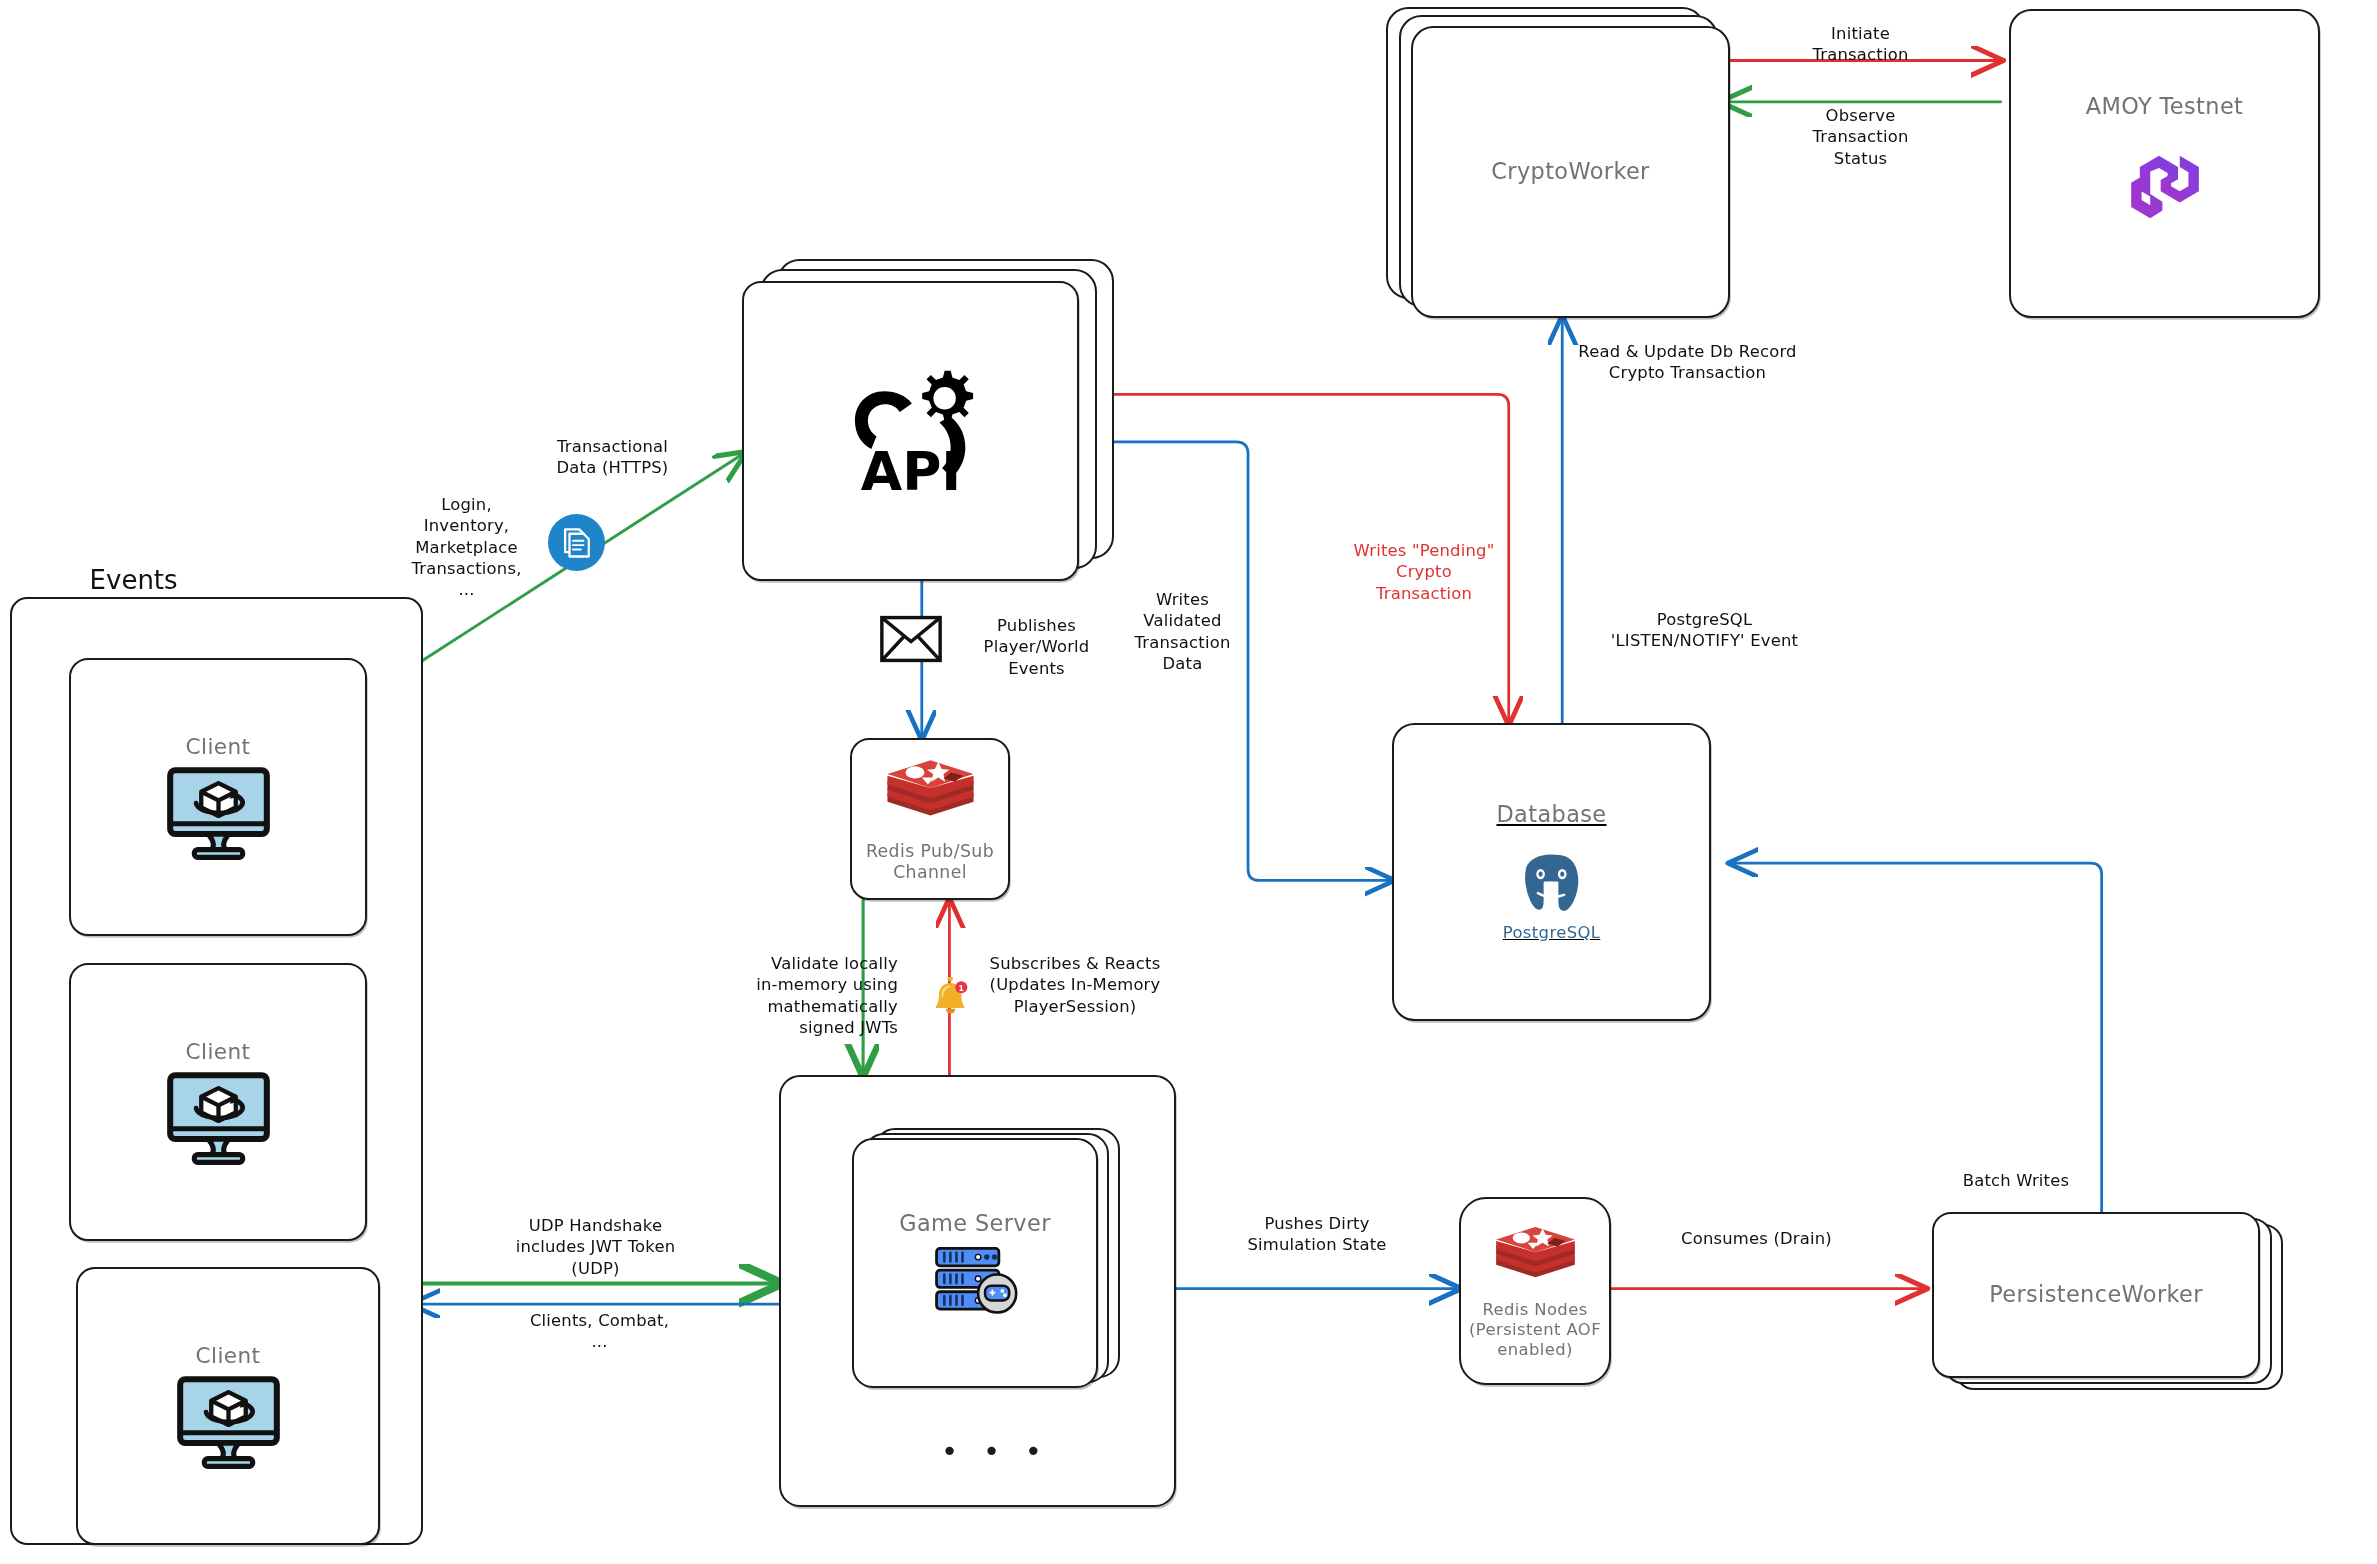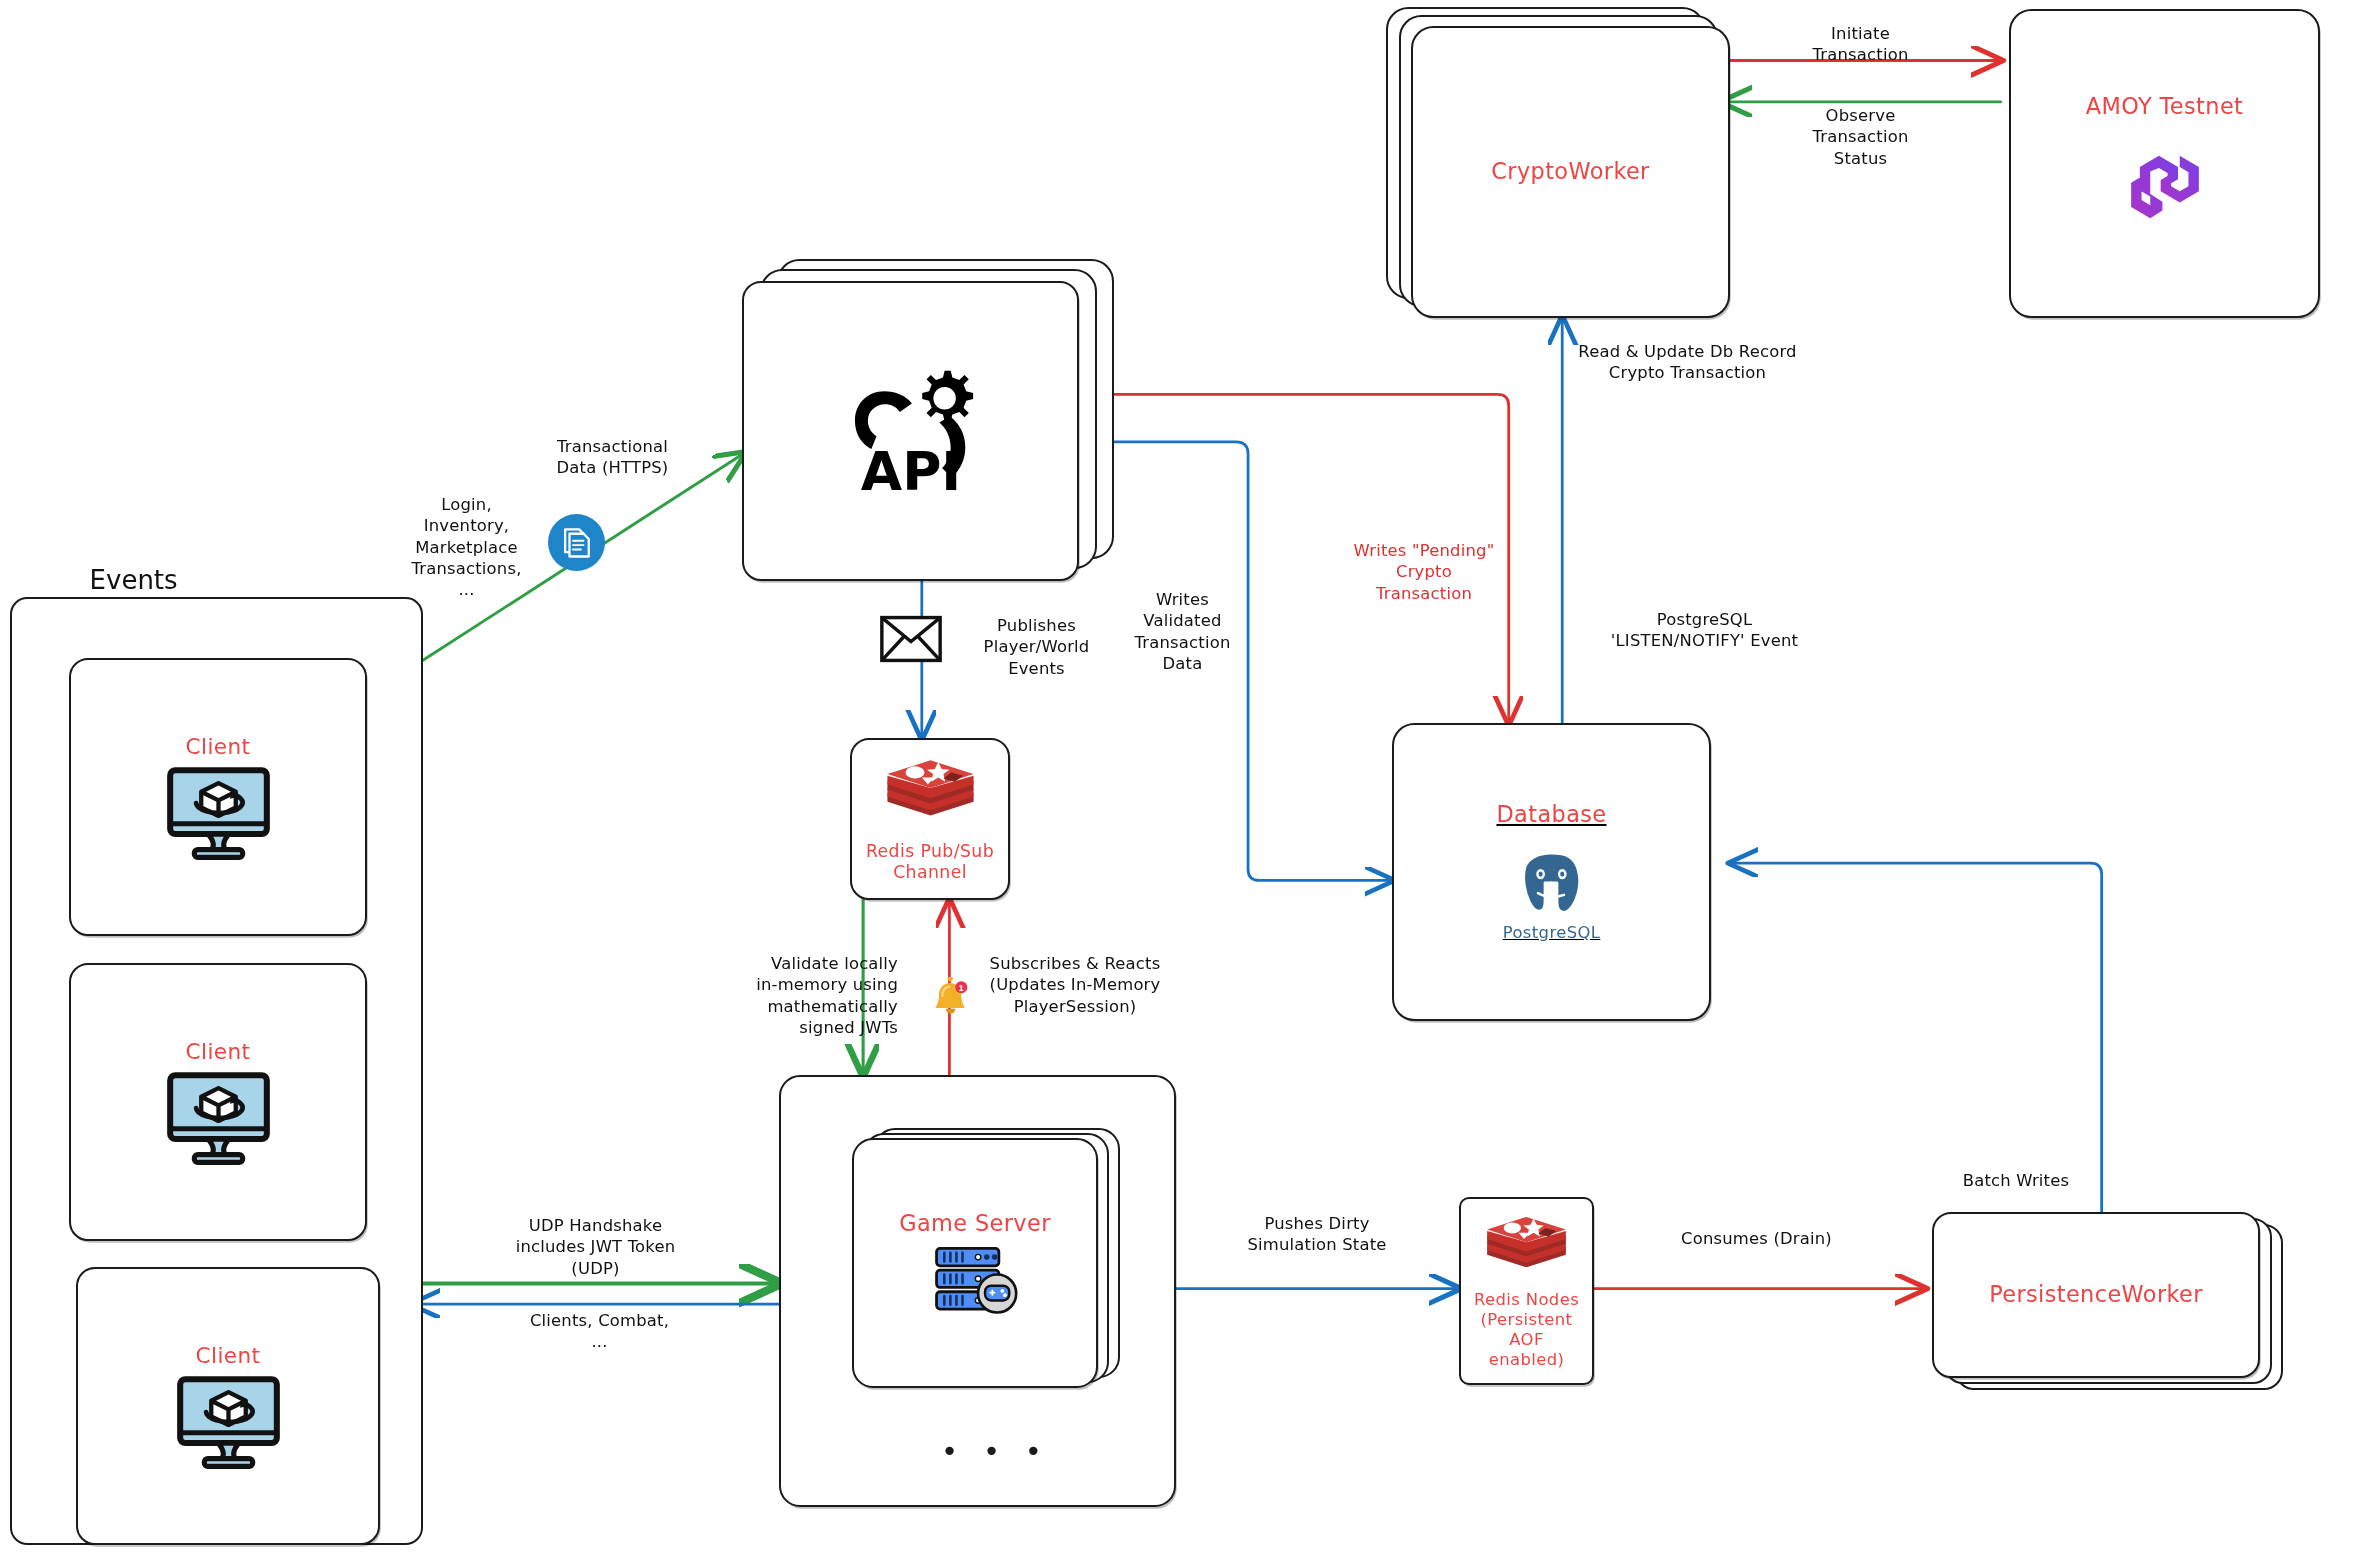--- a/index.html
+++ b/index.html
@@ -6,21 +6,21 @@
   html,body{margin:0;padding:0;background:#fff;}
   body{font-family:"DejaVu Sans", sans-serif;}
   #stage{position:relative;width:2377px;height:1564px;background:#ffffff;overflow:hidden;}
   #wires{position:absolute;left:0;top:0;width:2377px;height:1564px;pointer-events:none;}
 
   .node{position:absolute;box-sizing:border-box;background:#fff;border:2.8px solid #1b1b1b;
         border-radius:22.4px;display:flex;flex-direction:column;align-items:center;justify-content:center;}
   .node.shadow{box-shadow:1.7px 2.6px 0 -0.9px rgba(0,0,0,.25);}
   .stackcard{position:absolute;box-sizing:border-box;background:#fff;border:2.8px solid #1b1b1b;border-radius:22.4px;}
 
-  .title{font-family:"DejaVu Sans", sans-serif;color:#ef4444;letter-spacing:0.4px;text-align:center;line-height:1.22;}
+  .title{font-family:"DejaVu Sans", sans-serif;color:#737373;letter-spacing:0.4px;text-align:center;line-height:1.22;}
   .lbl{position:absolute;font-family:"DejaVu Sans", sans-serif;color:#111;text-align:center;
        line-height:1.30;white-space:pre-line;font-size:16.4px;letter-spacing:0.2px;}
   .lbl.red{color:#e03131;}
   .group-title{position:absolute;font-size:26px;color:#111;text-align:center;font-family:"DejaVu Sans", sans-serif;}
   .dots{position:absolute;font-size:29px;letter-spacing:7.8px;color:#1b1b1b;line-height:1;}
 
   .icon-wrap{display:flex;align-items:center;justify-content:center;}
   .badge-icon{position:absolute;border-radius:50%;display:flex;align-items:center;justify-content:center;}
 </style>
 </head>
@@ -253,21 +253,21 @@
         <ellipse cx="33" cy="30" rx="2.4" ry="3" fill="#336791"></ellipse>
         <ellipse cx="58" cy="30" rx="5" ry="6" fill="#fff"></ellipse>
         <ellipse cx="58" cy="30" rx="2.4" ry="3" fill="#336791"></ellipse>
         <path d="M30 52 q14 8 30 2" fill="none" stroke="#fff" stroke-width="3" stroke-linecap="round"></path>
         <path d="M45 40 q-3 14 2 22" fill="none" stroke="#fff" stroke-width="3" stroke-linecap="round"></path>
       </svg>
       <div class="title" style="font-size:16.4px;color:#336791;margin-top:1.7px;">PostgreSQL</div>
     </div>
   </div>
 
-  <div class="node shadow" style="left:1459px;top:1197px;width:135px;height:188px;border-radius:10px;">
+  <div class="node shadow" style="left:1459px;top:1197px;width:152px;height:188px;border-radius:27px;">
     <div class="icon-wrap" style="margin-bottom:1.7px;">
       <svg width="85" height="76" viewBox="0 0 108 96">
         <path d="M54 58 L104 44 L104 54 L54 70 L4 54 L4 44 Z" fill="#a02b26"></path>
         <path d="M54 52 L104 38 L104 48 L54 64 L4 48 L4 38 Z" fill="#c6302b"></path>
         <path d="M54 44 L104 30 L104 40 L54 56 L4 40 L4 30 Z" fill="#a02b26"></path>
         <path d="M54 38 L104 24 L104 34 L54 50 L4 34 L4 24 Z" fill="#c6302b"></path>
         <path d="M54 6 L104 22 L54 38 L4 22 Z" fill="#d8443c"></path>
         <ellipse cx="36" cy="20" rx="11" ry="7" fill="#fff"></ellipse>
         <path d="M63 8 l4 8 l9 1 l-7 5 l2 9 l-8 -5 l-8 5 l2 -9 l-7 -5 l9 -1 z" fill="#fff"></path>
         <path d="M44 26 l14 0 l-7 8 z" fill="#fff"></path>

